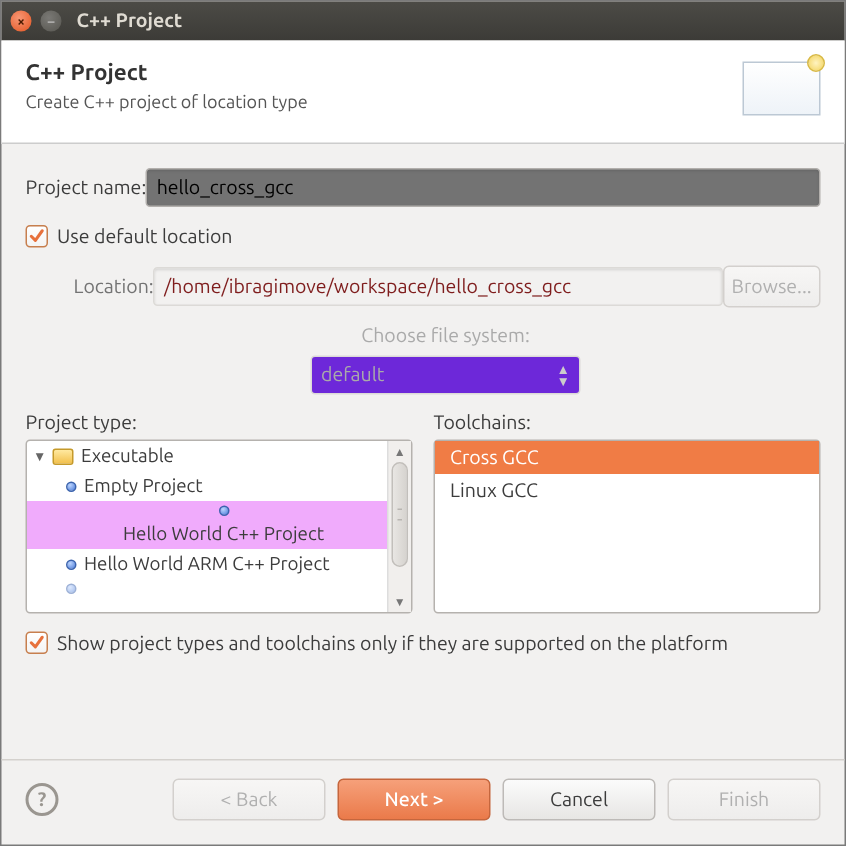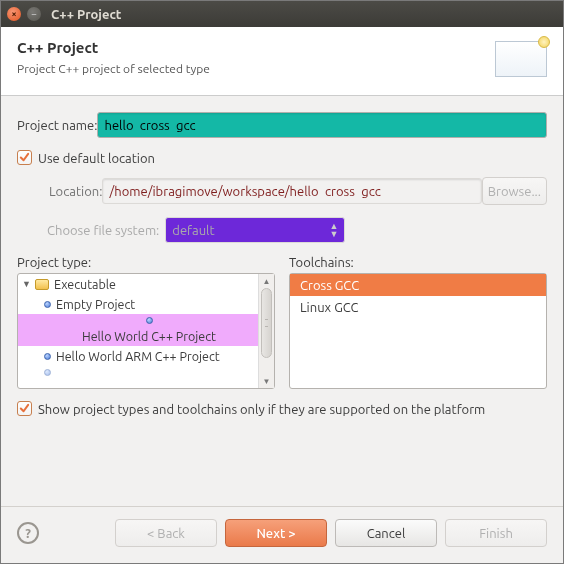--- a/index.html
+++ b/index.html
@@ -13,30 +13,30 @@
   .title { color: #dfdbd2; font-size: 13px; font-weight: bold; margin-left: 4px; }
   .header { background: #fff; padding: 12px 16px 18px; display:flex; border-bottom:1px solid #ccc;}
   .header-left { flex:1; }
   .header h1 { font-size: 15px; font-weight: bold; color:#333; margin-bottom:6px;}
   .header p { font-size: 12px; color:#555;}
   .header-icon { width:52px; height:36px; background: linear-gradient(#fff,#eef3f8); border:1px solid #bcc8d4; position:relative; margin-top:2px;}
   .header-icon::before{content:""; position:absolute; right:-4px; top:-6px; width:10px; height:10px; background: radial-gradient(#fff3c0,#f2d25a); border-radius:50%; border:1px solid #d8b946;}
   .body { flex:1; padding: 16px 16px 10px; font-size: 13px; color: #3c3c3c; display:flex; flex-direction:column; gap:12px;}
   .row { display:flex; align-items:center; gap:0; }
   .row label { white-space:nowrap; }
-  input[type=text] { flex:1; height:26px; padding:0 6px; border:1px solid #b2afac; border-radius:3px; background:#14b8a6; font-size:13px; box-shadow: inset 0 1px 2px rgba(0,0,0,0.12);}
+  input[type=text] { flex:1; height:26px; padding:0 6px; border:1px solid #b2afac; border-radius:3px; background:#737373; font-size:13px; box-shadow: inset 0 1px 2px rgba(0,0,0,0.12);}
   input[disabled]{ background:#f2f1f0; color:#7f1d1d; border-color:#dcdad7;}
   .chk { display:flex; align-items:center; gap:6px; }
   .checkbox { width:15px; height:15px; border:1px solid #c77f4e; border-radius:3px; background:linear-gradient(#fff,#f4f4f4); display:flex; align-items:center; justify-content:center; cursor:pointer;}
   .checkbox svg{width:11px; height:11px;}
   .grey-row label{ color:#737373;margin-left:32px; }
   .btn { height:28px; padding:0 5px; border:1px solid #bdbab7; border-radius:4px; background:linear-gradient(#fbfbfb,#e7e6e4); font-size:13px; color:#3c3c3c; cursor:pointer;}
   .btn:disabled{ color:#b0b0b0; cursor:default; background:linear-gradient(#f7f6f5,#eeedec); border-color:#d3d0cd;}
   .btn-primary{ background: linear-gradient(#f6a07a,#ea7a4a); border-color:#c5663d; color:#fff; font-weight:500;}
-  .fsrow { display:flex; align-items:center; gap:6px; margin-left: 30px;}
+  .fsrow { display:flex; align-items:center; gap:6px; margin-left: 30px; flex-direction: column;}
   .fsrow label{color:#aaa;}
   .combo{ width:180px; height:26px; border:1px solid #dcdad7; border-radius:3px; padding:0 6px; display:flex; align-items:center; justify-content:space-between; color:#aaa; background:#6d28d9;}
   .combo .arrows{ font-size:9px; line-height:7px; color:#ccc; display:flex; flex-direction:column; gap:1px;}
   .lists { display:flex; gap:14px;justify-content:flex-end; }
   .listcol { flex:1; display:flex; flex-direction:column; gap:4px;}
   .listlabel{ font-size:13px;}
   .listbox-wrap{ display:flex; border:1px solid #b5b2ae; border-radius:3px; height:116px; background:#fff;}
   .listbox { flex:1; overflow:hidden; }
   .tree-row{ display:flex; align-items:center; padding:3px 4px; gap:5px; font-size:12.5px; white-space:nowrap;}
   .tree-row.selected{ background:#f0abfc;flex-direction:column;}
@@ -65,21 +65,21 @@
     <div class="win-btns">
       <div class="win-btn btn-close">×</div>
       <div class="win-btn btn-min">–</div>
     </div>
     <div class="title">C++ Project</div>
   </div>
 
   <div class="header">
     <div class="header-left">
       <h1>C++ Project</h1>
-      <p>Project C++ project of selected type</p>
+      <p>Create C++ project of location type</p>
     </div>
     <div class="header-icon"></div>
   </div>
 
   <div class="body">
 
     <div class="row">
       <label>Project name:</label>
       <input type="text" value="hello_cross_gcc" style="">
     </div>

